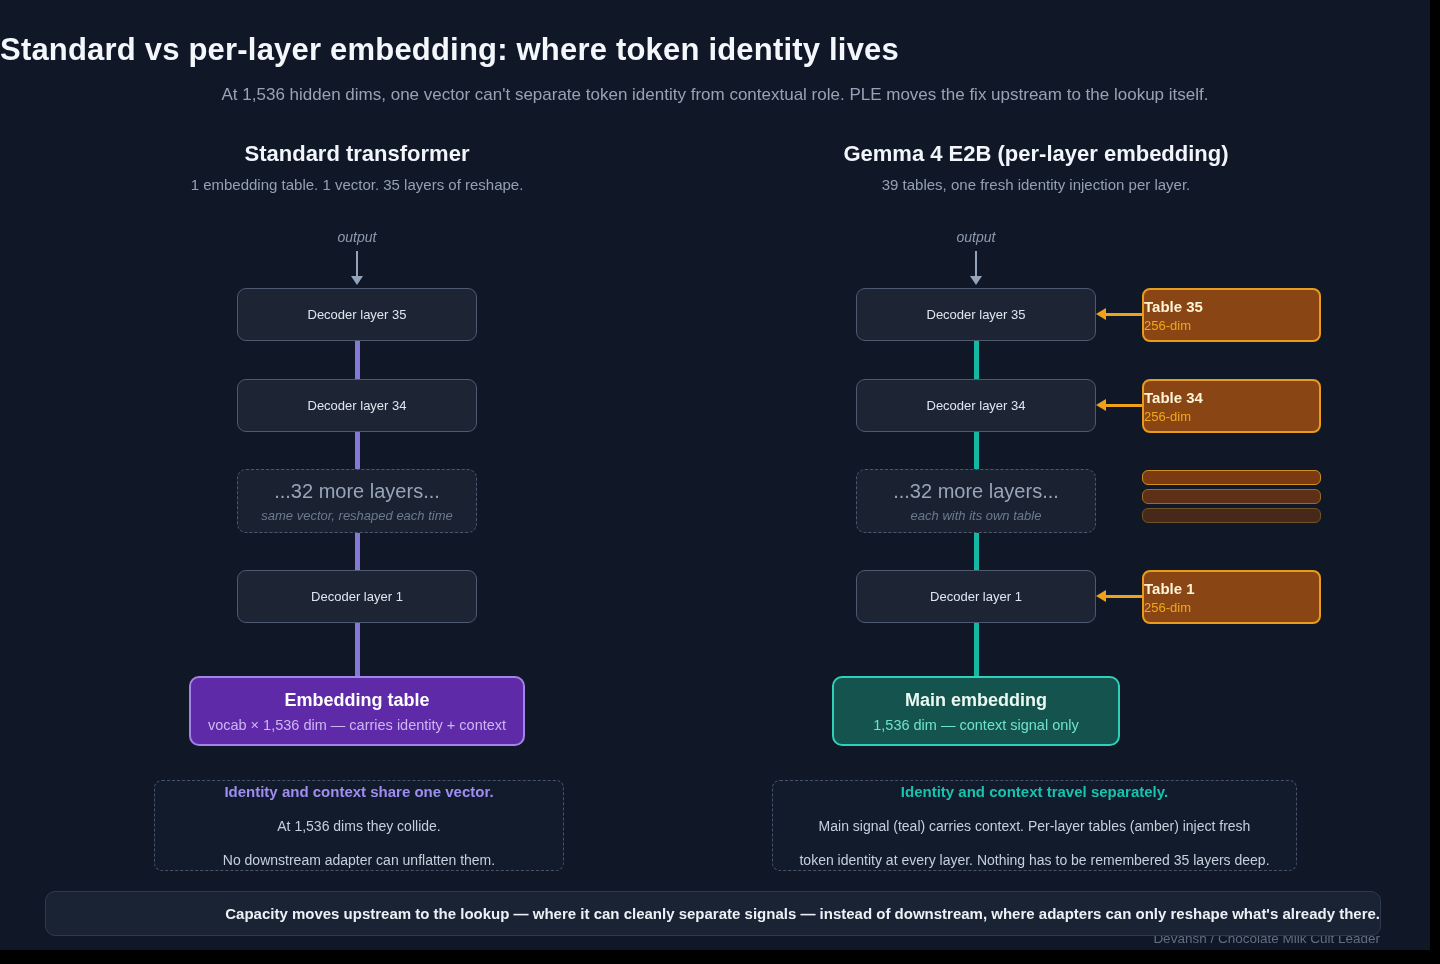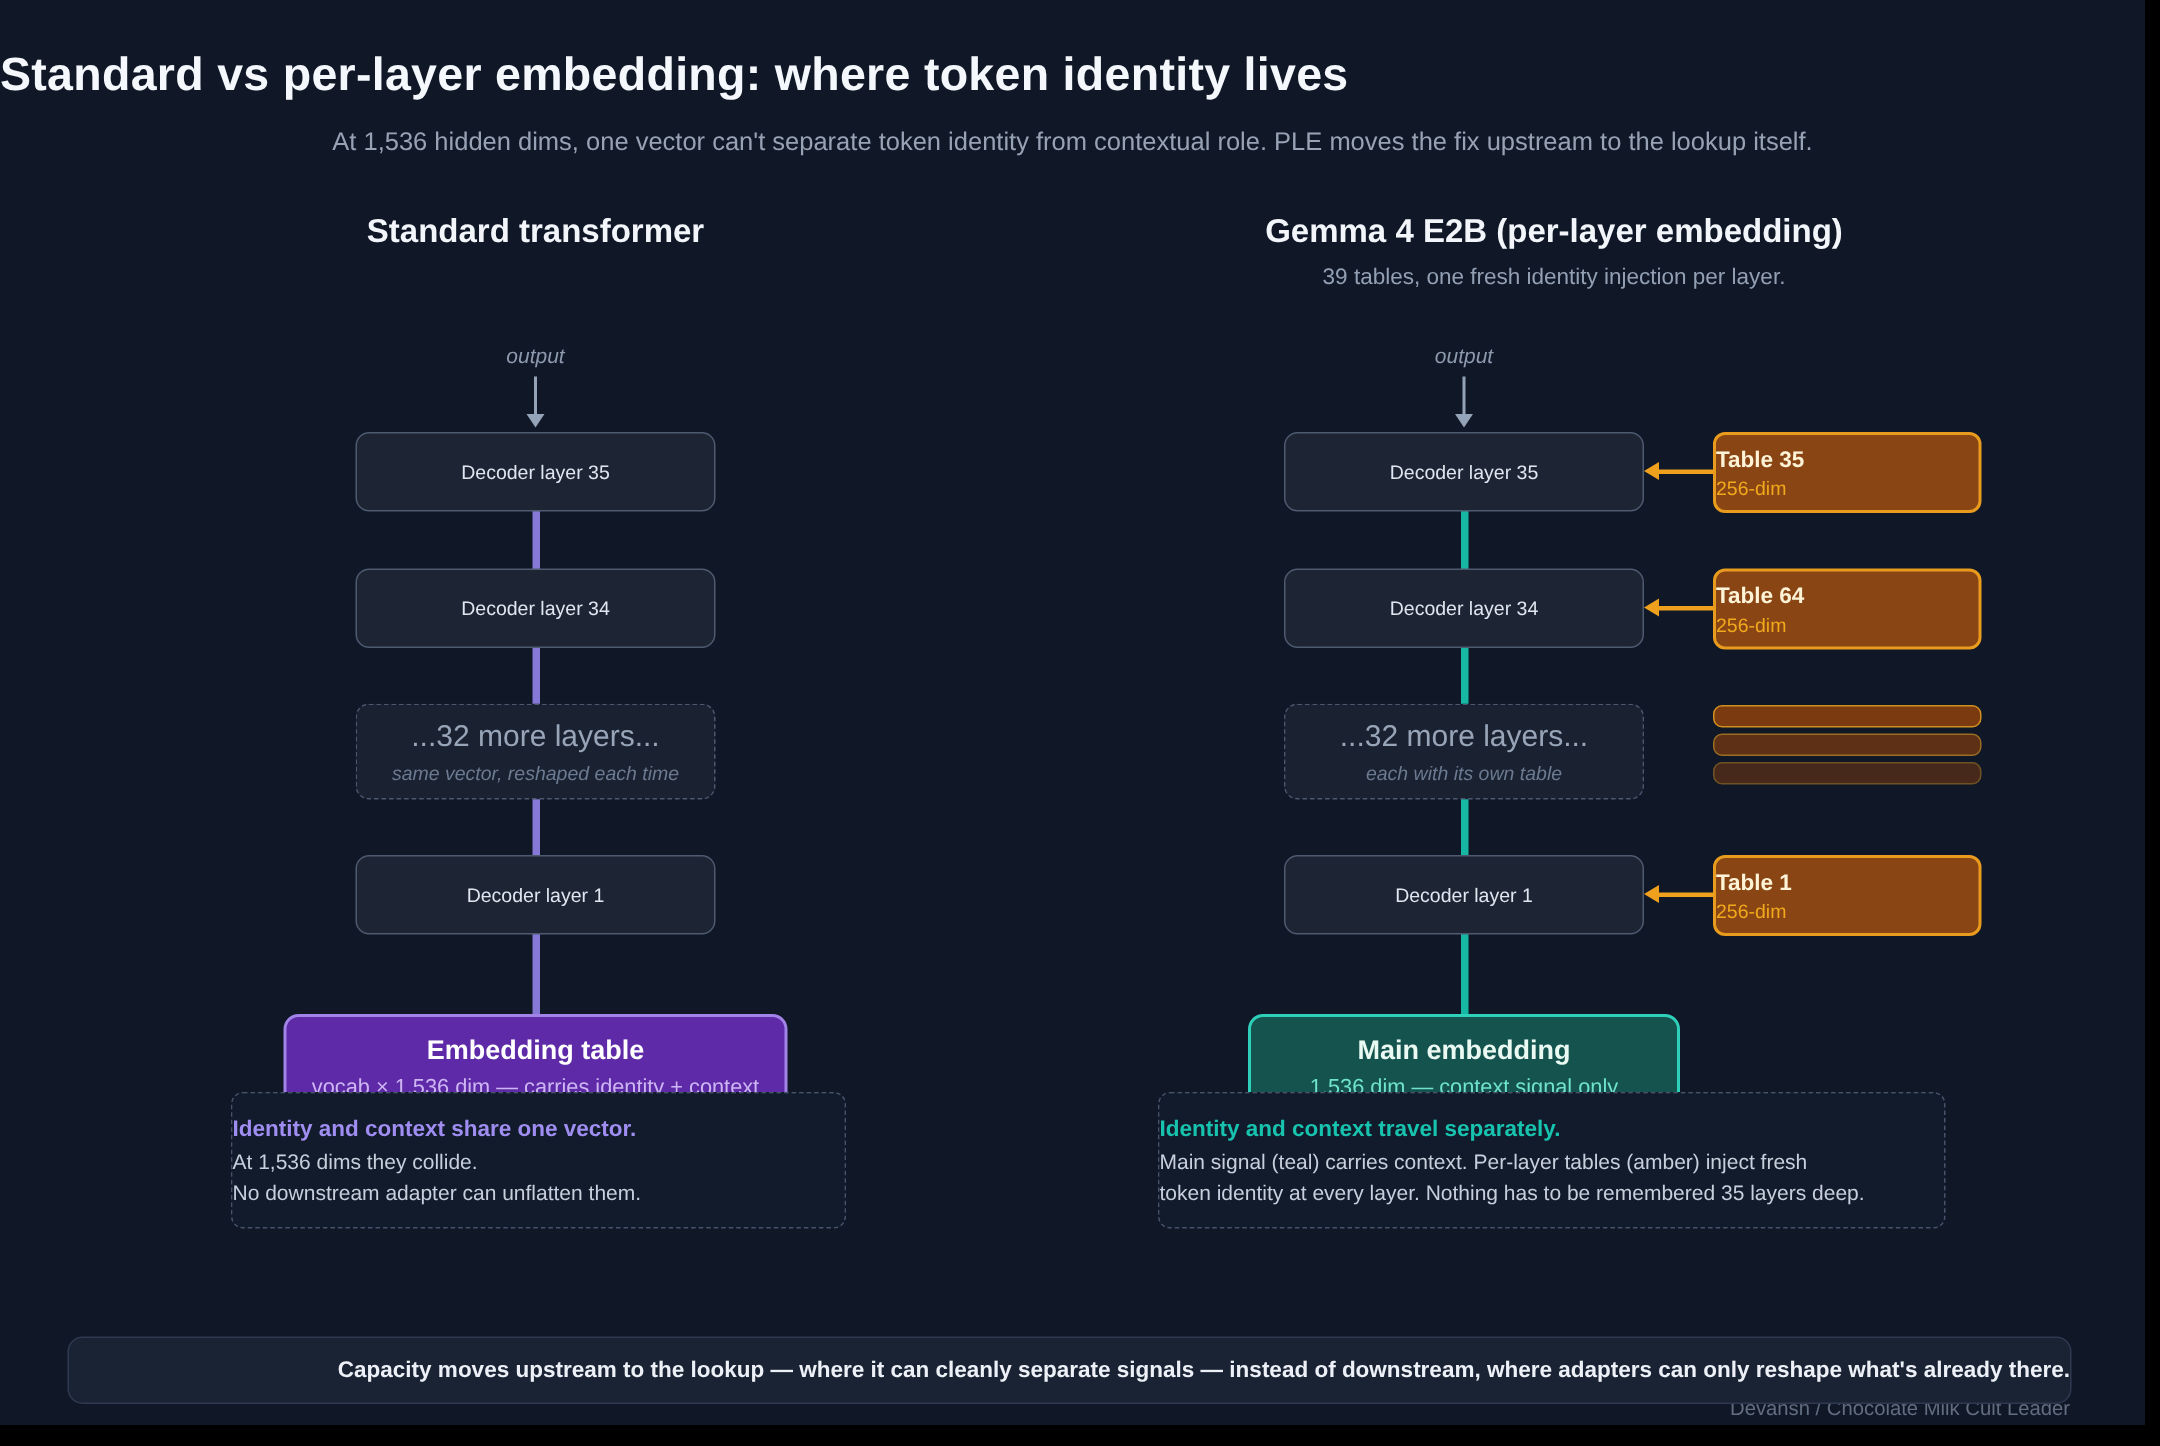--- a/index.html
+++ b/index.html
@@ -54,23 +54,23 @@
 
   .mini-bar { position:absolute; left:1142px; width:179px; height:15px;
     background:#7c3a10; border:1.5px solid #cf8f1e; border-radius:6px; }
 
   .h-arrow { position:absolute; width:46px; height:13px; z-index:3; }
   .h-arrow .ha-line { position:absolute; left:9px; right:0; top:5px; height:3px; background:#efa01d; }
   .h-arrow .ha-head { position:absolute; left:0; top:0; width:0; height:0;
     border-top:6.5px solid transparent; border-bottom:6.5px solid transparent;
     border-right:10px solid #efa01d; }
 
-  .note { position:absolute; top:728px; height:91px; background:#121b2b;
+  .note { position:absolute; top:780px; height:91px; background:#121b2b;
     border:1.5px dashed #46536a; border-radius:8px;
-    display:flex; flex-direction:column; align-items:flex-start; justify-content:center; gap:5px; z-index:2; }
+    display:flex; flex-direction:column; align-items:center; justify-content:center; gap:18px; z-index:2; }
   .note .nt-title { font-size:15px; font-weight:bold; }
   .note .nt-line { font-size:14px; color:#c6cfdb; }
   .note.purple .nt-title { color:#9f8df2; }
   .note.teal .nt-title { color:#17c3ae; }
 
   .bottom-bar { position:absolute; left:45px; top:891px; width:1336px; height:45px;
     background:#1a2334; border:1px solid #2e3950; border-radius:10px;
     display:flex; align-items:center; justify-content:flex-end; z-index:2; }
   .bottom-bar span { font-size:15px; font-weight:bold; color:#edf1f7; }
 
@@ -79,20 +79,21 @@
 </head>
 <body>
 
 <div class="canvas">
 
   <div class="page-title">Standard vs per-layer embedding: where token identity lives</div>
   <div class="page-subtitle">At 1,536 hidden dims, one vector can't separate token identity from contextual role. PLE moves the fix upstream to the lookup itself.</div>
 
   <div class="col-head" style="left:97px;">
     <h2>Standard transformer</h2>
+    <p>1 embedding table. 1 vector. 35 layers of reshape.</p>
   </div>
   <div class="col-head" style="left:776px;">
     <h2>Gemma 4 E2B (per-layer embedding)</h2>
     <p>39 tables, one fresh identity injection per layer.</p>
   </div>
 
   <div class="out-label" style="left:297px;">output</div>
   <div class="v-arrow-line" style="left:356px; top:251px;"></div>
   <div class="v-arrow-head" style="left:351px; top:276px;"></div>
   <div class="connector purple" style="left:355px;"></div>
@@ -141,21 +142,21 @@
   <div class="table-box" style="top:288px;">
     <span class="tb-title">Table 35</span>
     <span class="tb-dim">256-dim</span>
   </div>
 
   <div class="h-arrow" style="left:1096px; top:399px;">
     <div class="ha-head"></div>
     <div class="ha-line"></div>
   </div>
   <div class="table-box" style="top:379px;">
-    <span class="tb-title">Table 64</span>
+    <span class="tb-title">Table 34</span>
     <span class="tb-dim">256-dim</span>
   </div>
 
   <div class="mini-bar" style="top:470px; opacity:1;"></div>
   <div class="mini-bar" style="top:489px; opacity:0.72;"></div>
   <div class="mini-bar" style="top:508px; opacity:0.5;"></div>
 
   <div class="h-arrow" style="left:1096px; top:590px;">
     <div class="ha-head"></div>
     <div class="ha-line"></div>

